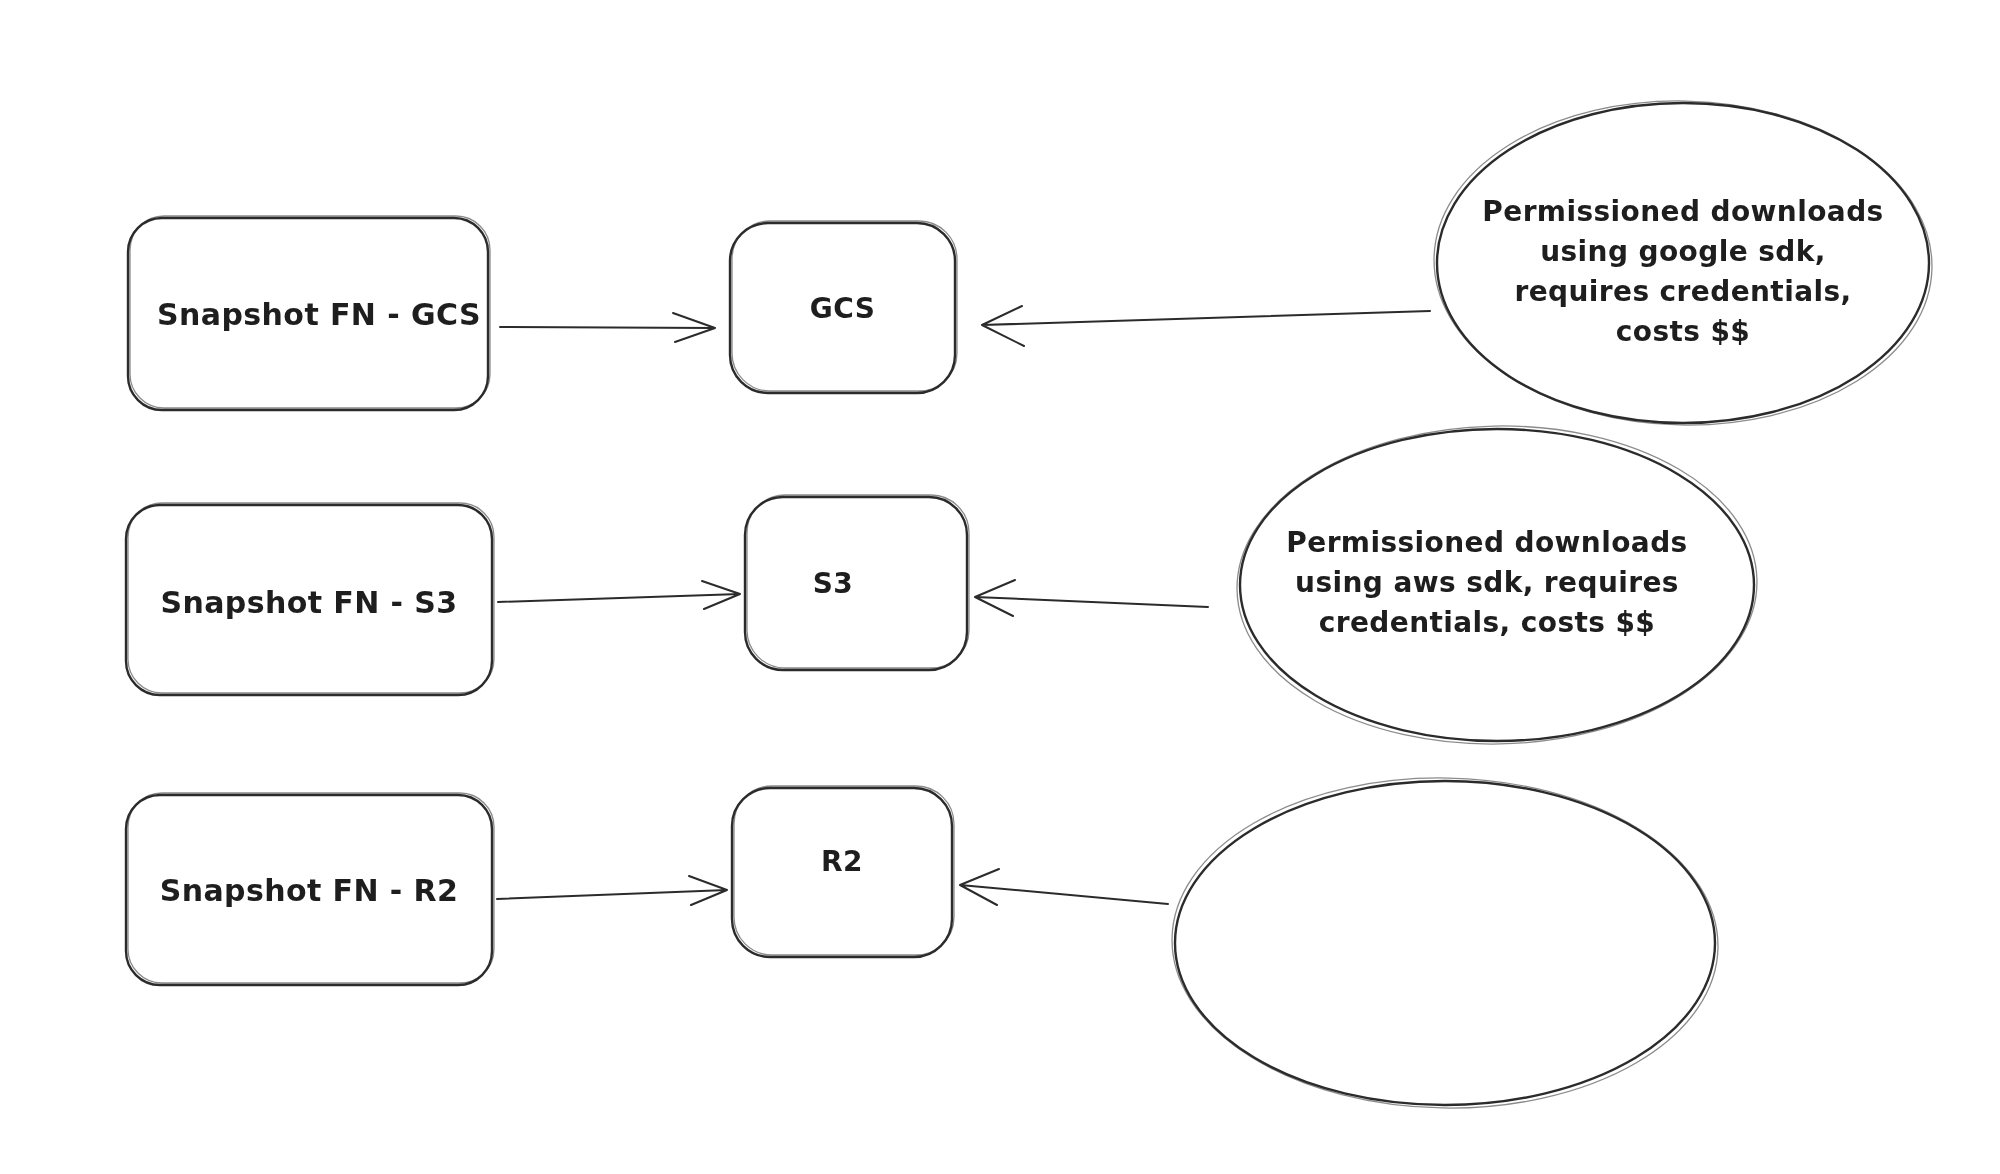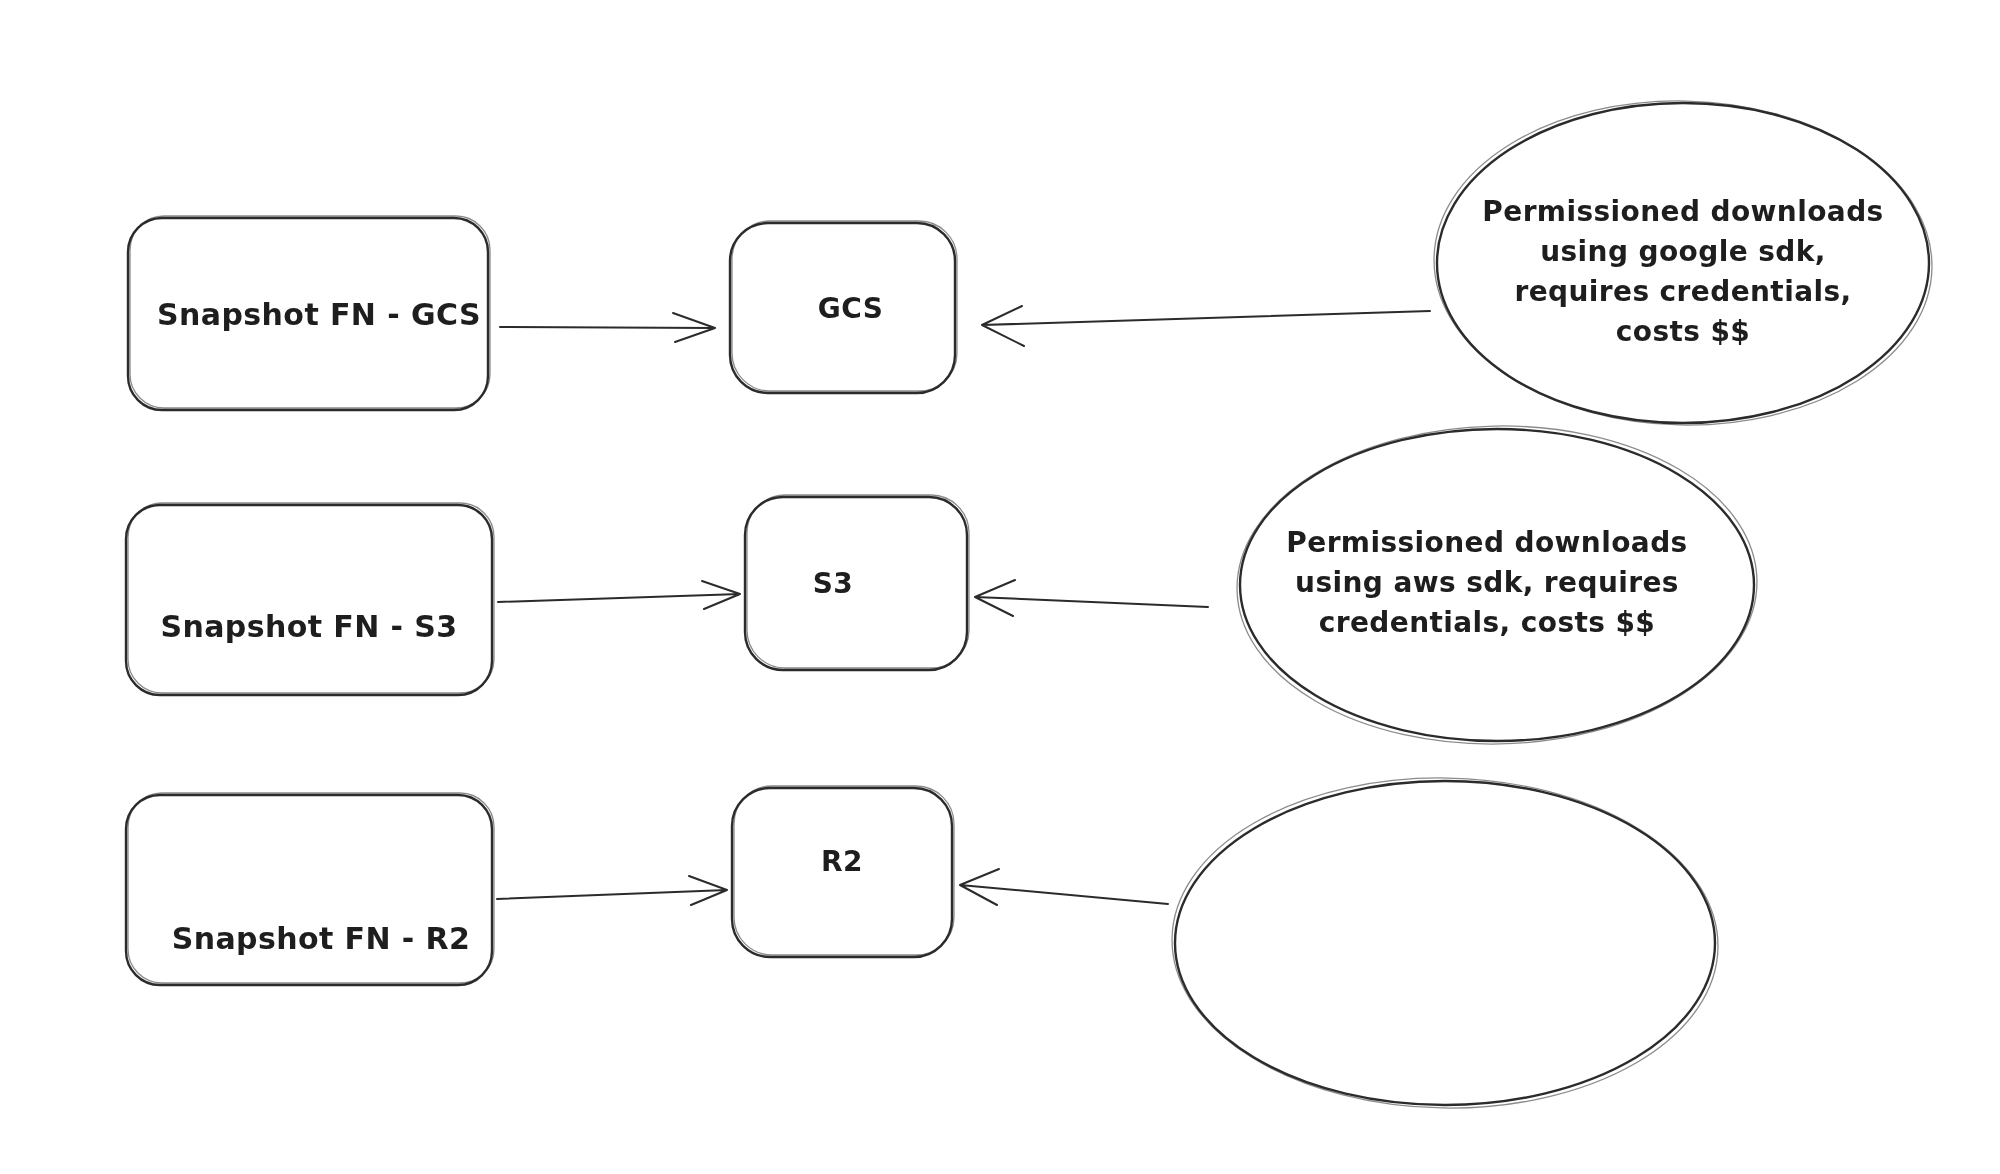--- a/index.html
+++ b/index.html
@@ -45,24 +45,24 @@
     color: var(--text, #1e1e1e);
     white-space: pre-line;
     letter-spacing: 0.4px;
     font-weight: bold;
   }
   .src { font-size: 30px; }
   .tgt { font-size: 28px; }
   .note { font-size: 28px; line-height: 40px; }
 
   .src-1 { left: 139px; top: 218px; width: 360px; height: 192px; }
-  .src-2 { left: 126px; top: 505px; width: 366px; height: 242px; }
-  .src-3 { left: 138px; top: 795px; width: 366px; height: 190px; margin-top: 48px; }
+  .src-2 { left: 126px; top: 481px; width: 366px; height: 242px; }
+  .src-3 { left: 126px; top: 795px; width: 366px; height: 190px; }
 
-  .tgt-1 { left: 730px; top: 223px; width: 225px; height: 170px; padding-left: 8px; }
+  .tgt-1 { left: 730px; top: 223px; width: 225px; height: 170px; }
   .tgt-2 { left: 745px; top: 497px; width: 176px; height: 173px; }
   .tgt-3 { left: 732px; top: 797px; width: 220px; height: 129px; }
 
   .note-1 { left: 1443px; top: 182px; width: 480px; height: 180px; }
   .note-2 { left: 1247px; top: 523px; width: 480px; height: 120px; }
   .note-3 { left: 1195px; top: 893px; width: 480px; height: 80px; }
 </style>
 </head>
 <body>
 

